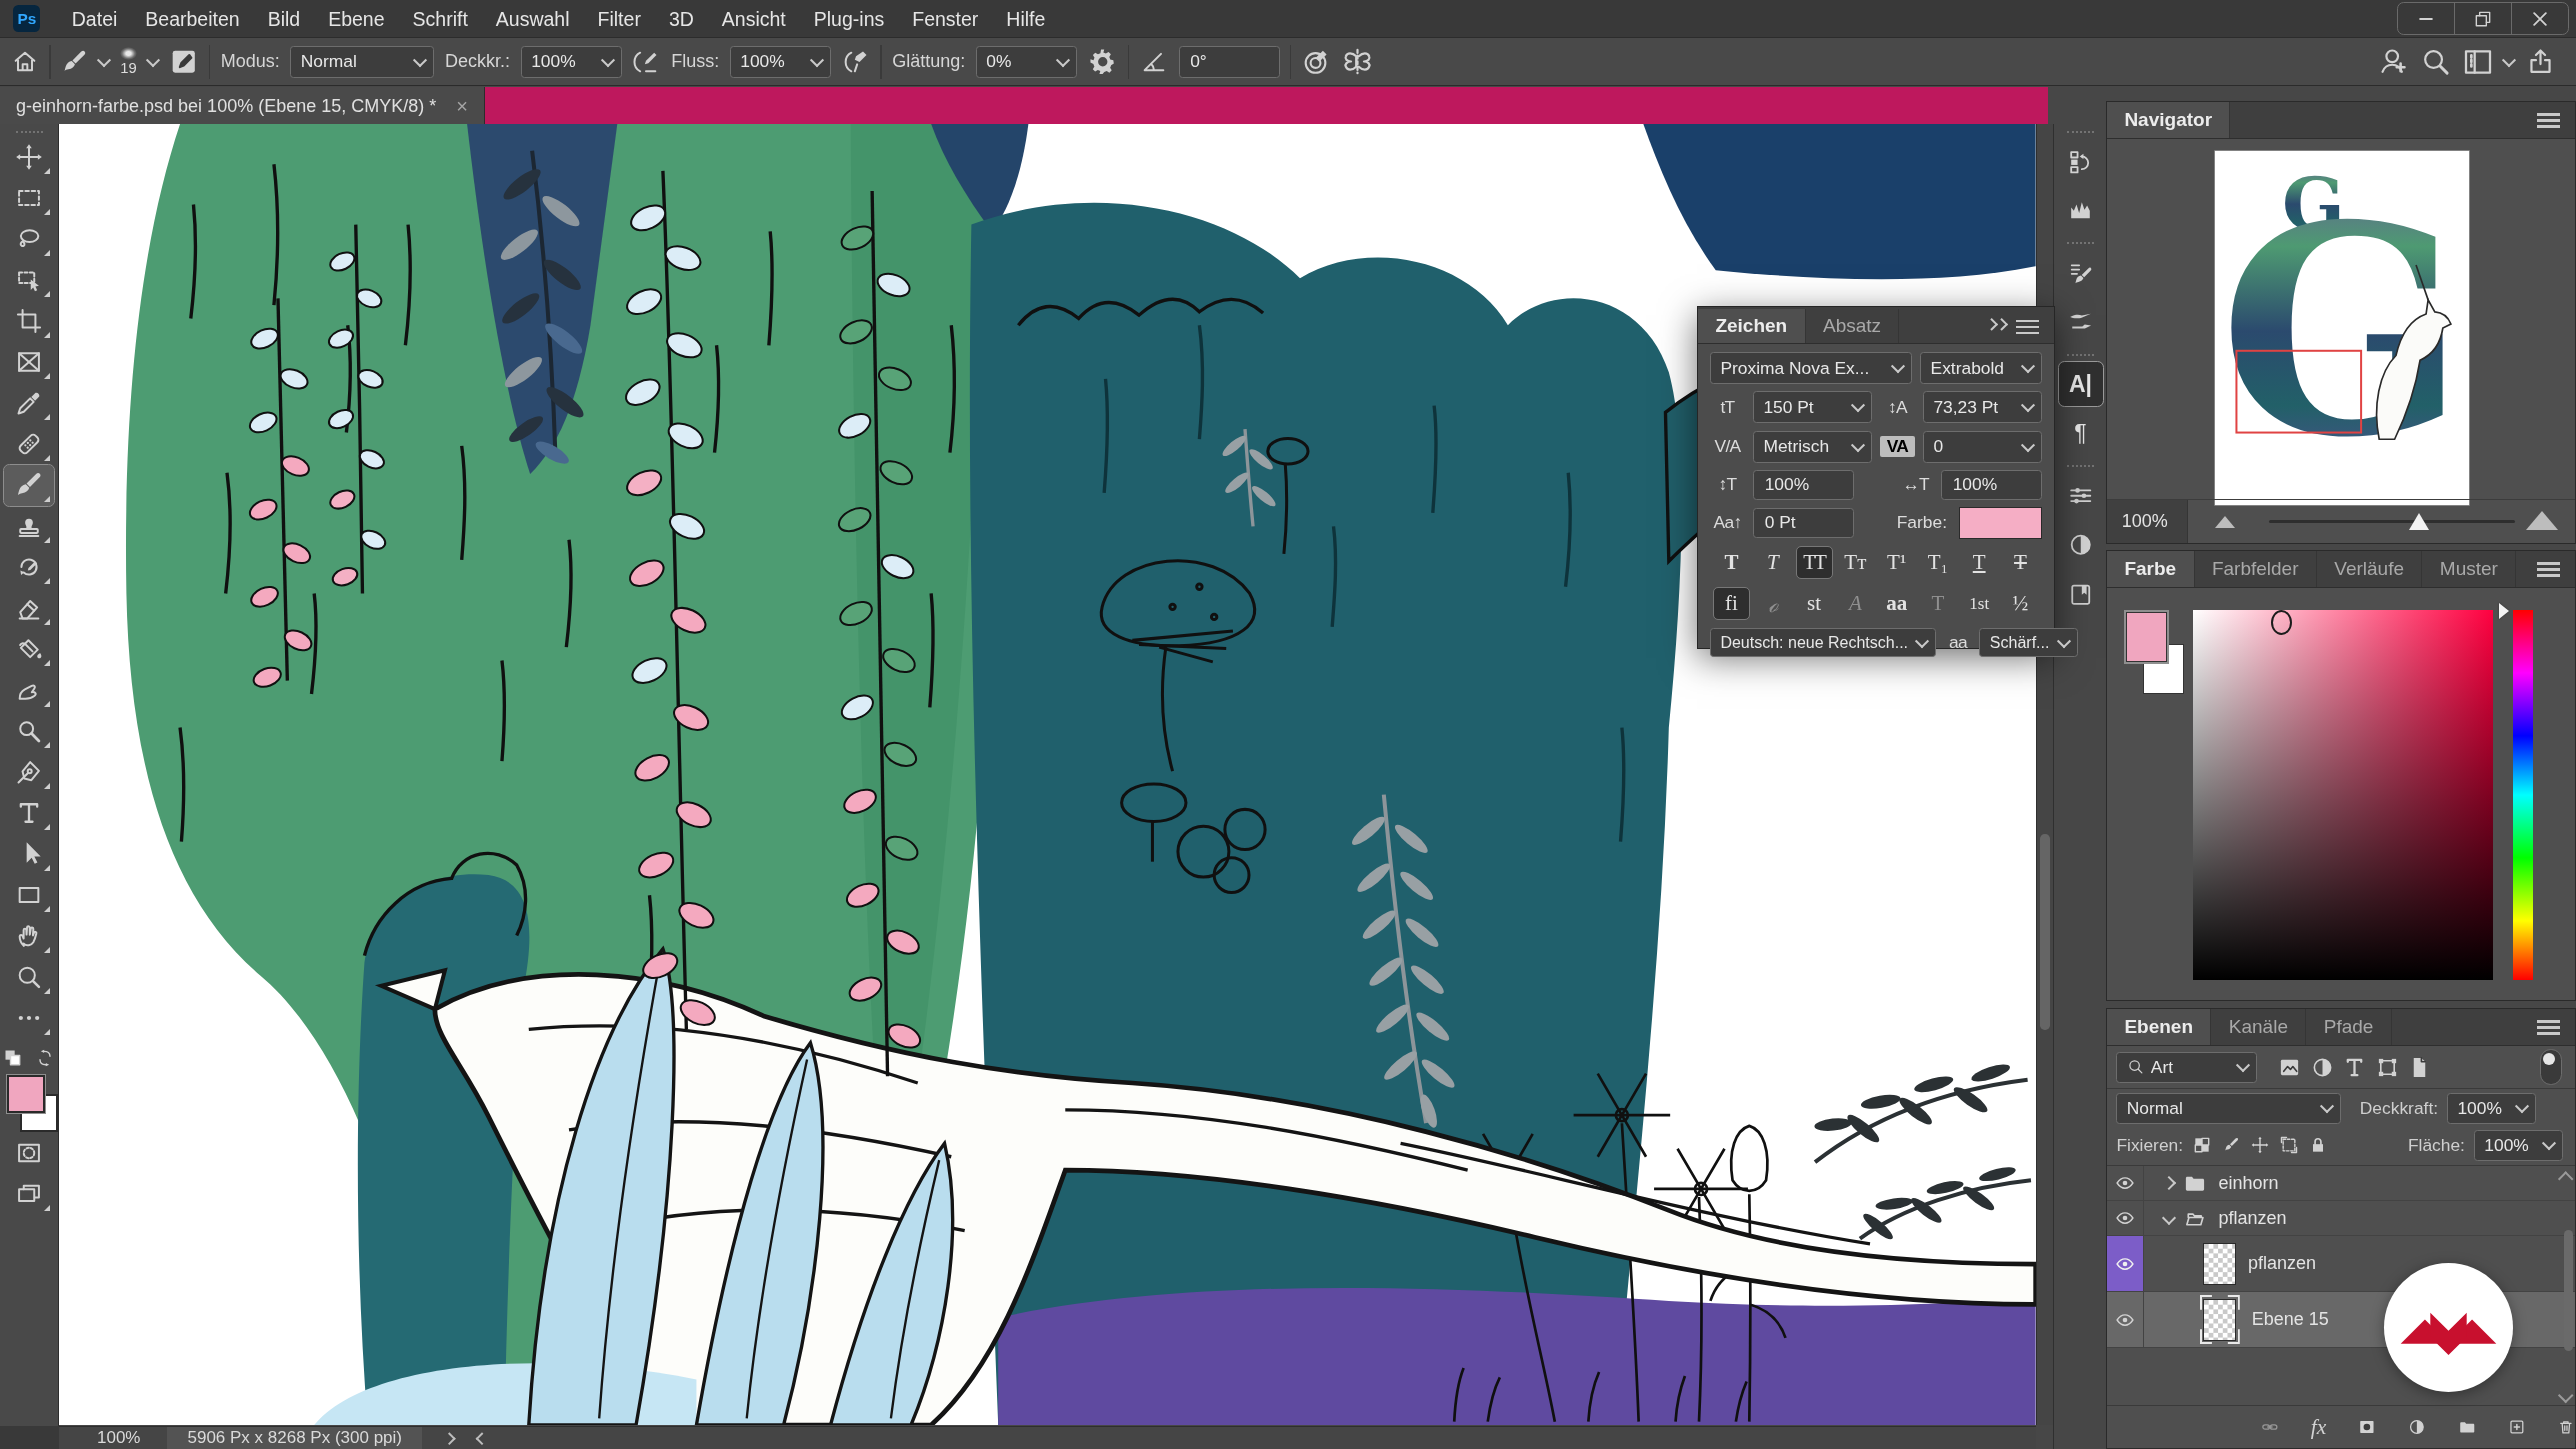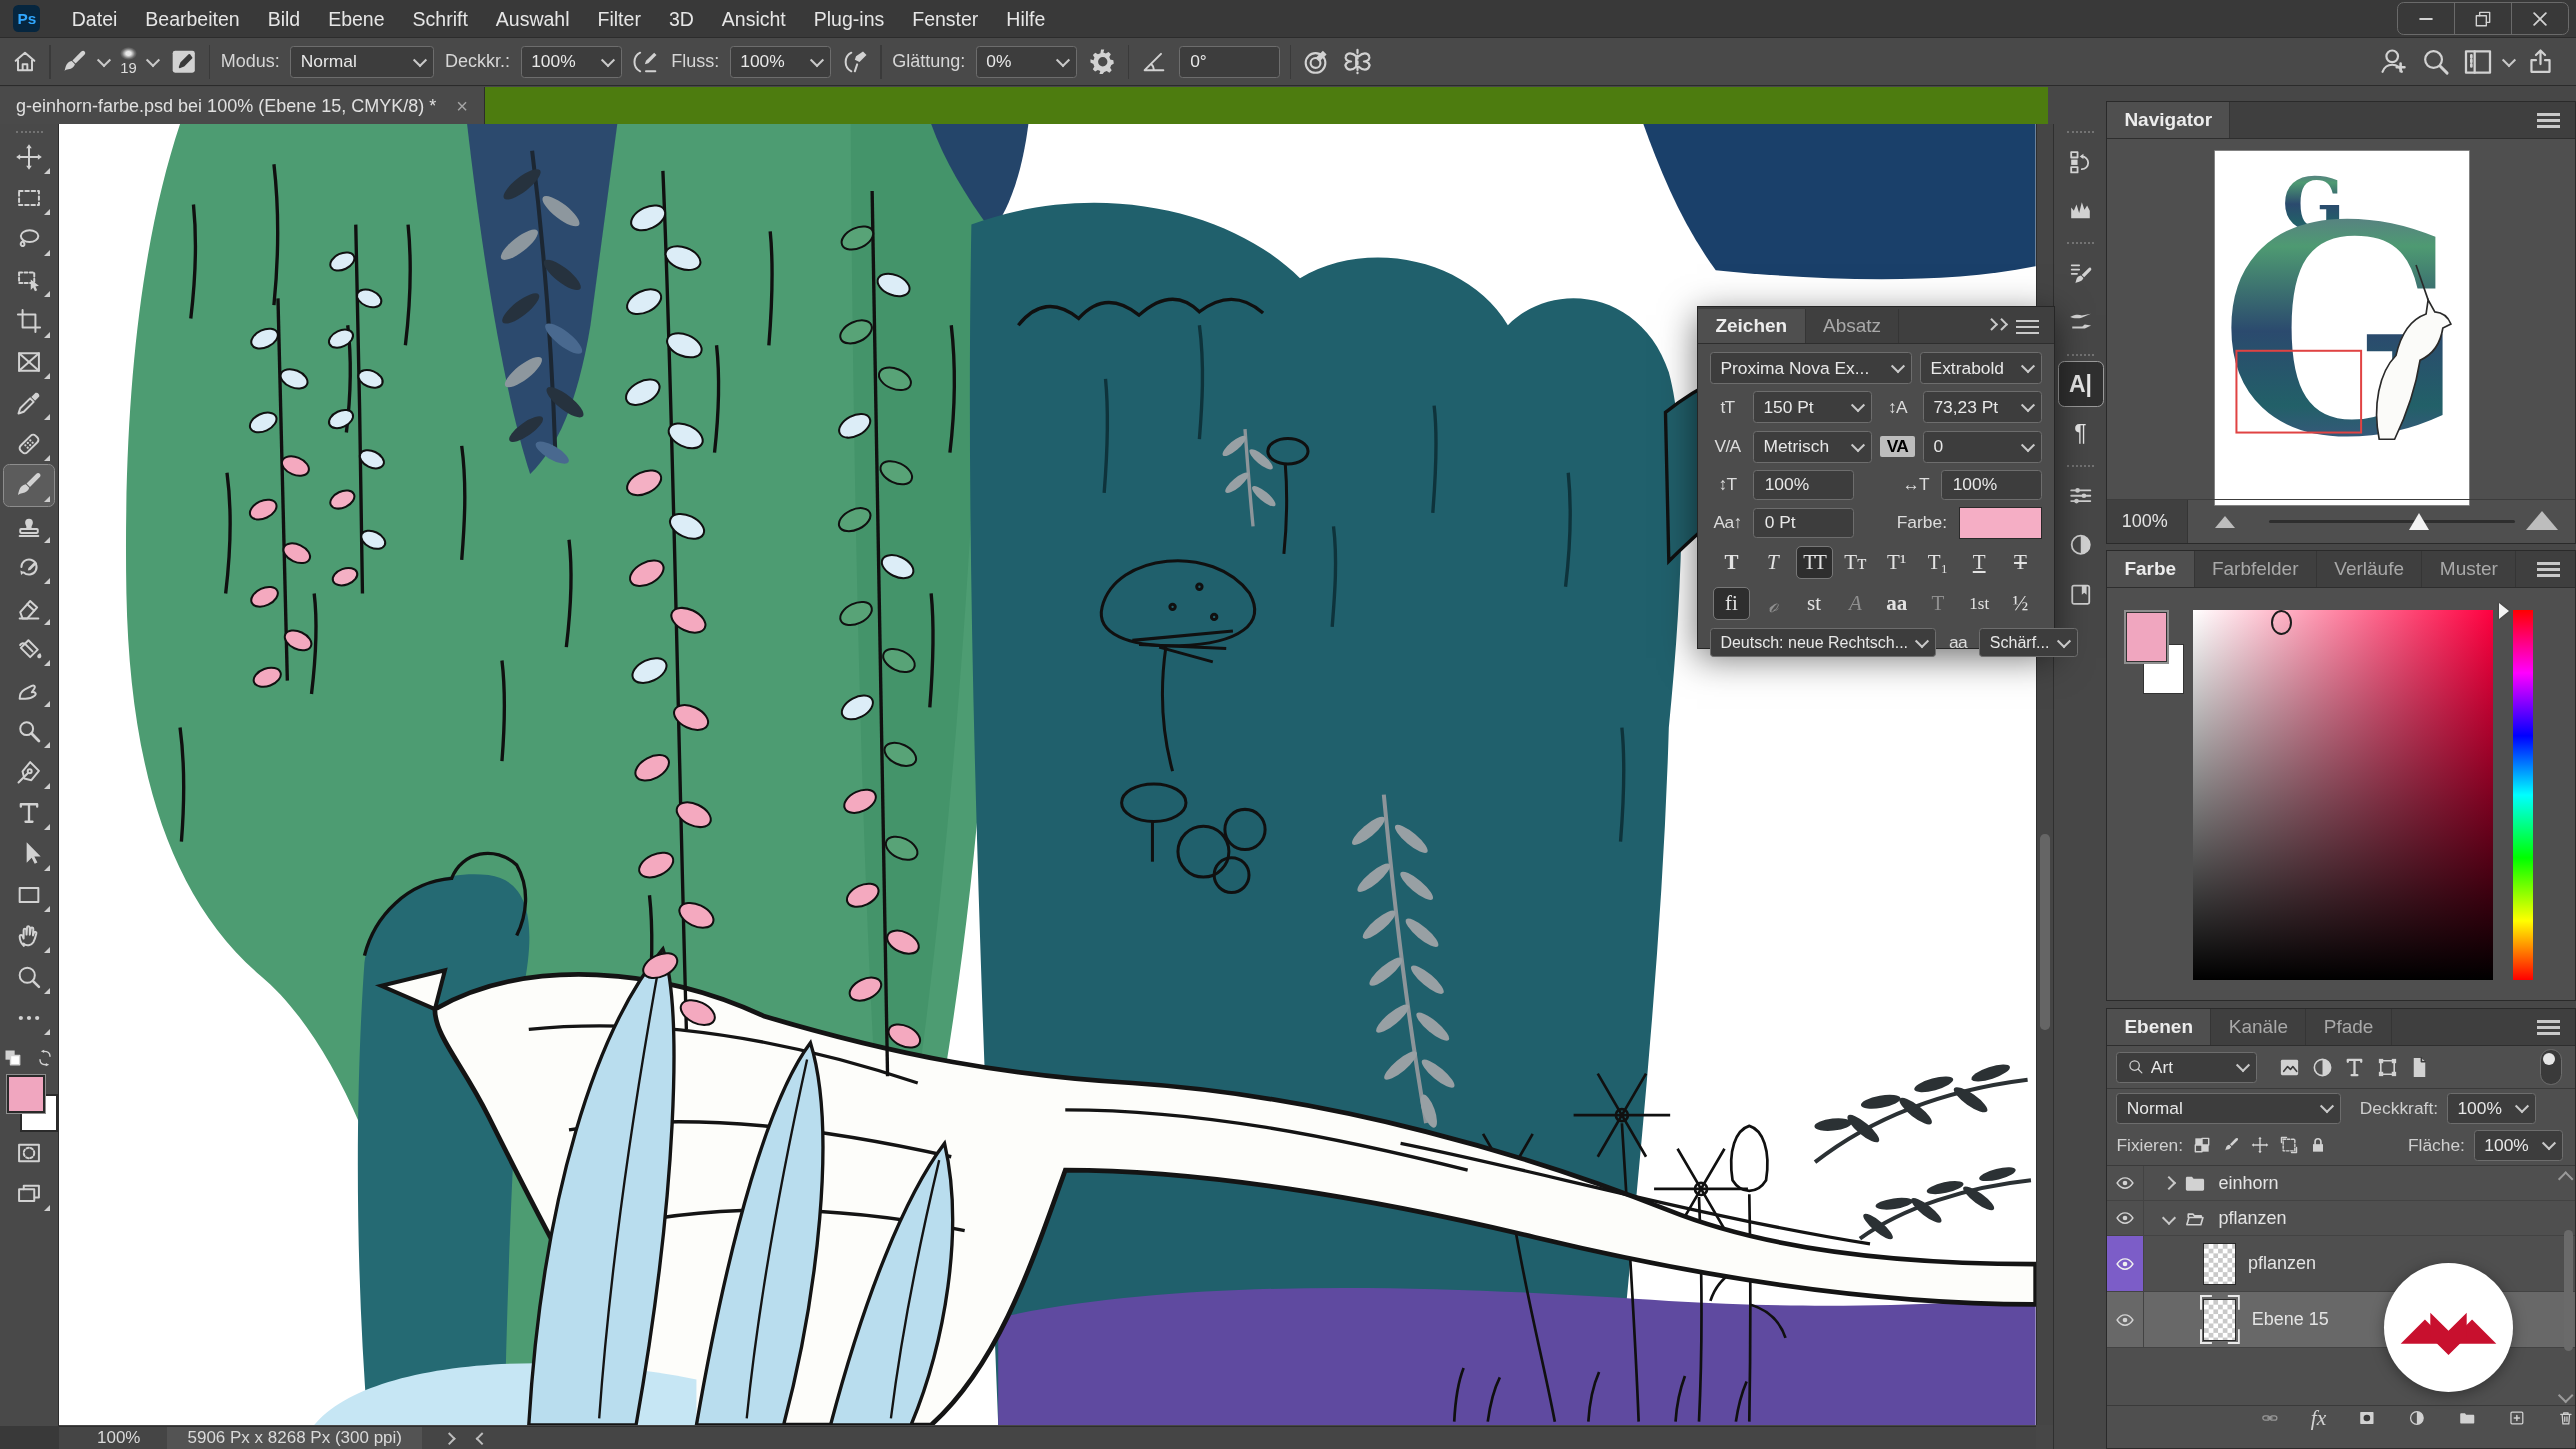--- a/index.html
+++ b/index.html
@@ -20,21 +20,21 @@
   .vsep{width:1.3px;height:34px;background:#3a3a3a;flex:none}
   .dd{display:flex;align-items:center;background:#3d3d3d;border:1.3px solid #6d6d6d;border-radius:3.4px;height:32px;padding:0 0 0 9.4px;font-size:17.4px;color:#e8e8e8;box-sizing:border-box}
   .dd .val{white-space:nowrap;overflow:hidden;text-overflow:ellipsis}
   .chevbox{margin-left:auto;align-self:stretch;display:flex;align-items:center;padding:0 8px 0 9.4px}
   .chev{width:8px;height:8px;border-right:2px solid #c9c9c9;border-bottom:2px solid #c9c9c9;transform:rotate(45deg) translate(-1.3px,-1.3px)}
   .numbox{background:#3d3d3d;border:1.3px solid #6d6d6d;border-radius:3.4px;height:32px;display:flex;align-items:center;padding:0 10.7px;font-size:17.4px;color:#e8e8e8;box-sizing:border-box}
   .brushsize{display:flex;flex-direction:column;align-items:center;line-height:1;gap:1.3px}
   .brushsize .tip{width:17.4px;height:13.4px;border-radius:50%;background:radial-gradient(closest-side,#e8e8e8 30%,rgba(230,230,230,.25) 75%,transparent)}
   .brushsize .num{font-size:14.8px;color:#ddd}
   
-  .tabbar{position:absolute;left:0;top:87px;width:2048px;height:38px;background:#4d7c0f;display:flex}
+  .tabbar{position:absolute;left:0;top:87px;width:2048px;height:38px;background:#be185d;display:flex}
   .doctab{height:38px;background:#4a4a4a;display:flex;align-items:center;gap:20px;padding:0 16px;font-size:18px;color:#e0e0e0;border-right:0.7px solid #2c2c2c}
   .doctab .close{color:#a5a5a5;font-size:20px}
   
   .toolbar{position:absolute;left:0;top:124px;width:59px;height:1325px;background:#494949;border-right:0.7px solid #2d2d2d;box-sizing:border-box;display:flex;flex-direction:column;align-items:center}
   .grip{width:27px;border-top:2px dotted #737373;margin:6.7px 0 4px}
   .tool{width:50px;height:41px;display:grid;place-items:center;border-radius:5.4px;position:relative;flex:none}
   .tool.active{background:#5c5c5c;outline:1.3px solid #8d8d8d}
   .tool .corner{position:absolute;right:4px;bottom:4px;width:0;height:0;border-left:6px solid transparent;border-bottom:6px solid #cfcfcf}
   .minirow{display:flex;gap:12px;align-items:center;margin:9.4px 0 2.7px}
   .swatches{position:relative;width:52px;height:58px;margin-top:4px;flex:none}
@@ -88,21 +88,21 @@
   .eyecell{width:36px;align-self:stretch;display:grid;place-items:center;border-right:1.3px solid #434343;flex:none}
   .lname{font-size:18px;color:#e4e4e4;margin-left:12px;white-space:nowrap}
   .checker{width:31px;height:40px;border:1.3px solid #2a2a2a;background:repeating-conic-gradient(#ffffff 0% 25%,#c9c9c9 0% 50%) 0 0/9.4px 9.4px;flex:none}
   .selbr{position:relative;padding:3.4px}
   .selbr::before{content:"";position:absolute;inset:0;border:2px solid #e9e9e9;clip-path:polygon(0 0,30% 0,30% 8%,70% 8%,70% 0,100% 0,100% 30%,92% 30%,92% 70%,100% 70%,100% 100%,70% 100%,70% 92%,30% 92%,30% 100%,0 100%,0 70%,8% 70%,8% 30%,0 30%)}
   .grpchev{width:8px;height:8px;border-right:2px solid #c9c9c9;border-bottom:2px solid #c9c9c9;flex:none;margin-left:20px}
   .grpchev.right{transform:rotate(-45deg)}
   .grpchev.down{transform:rotate(45deg)}
   .listscroll{position:absolute;right:2px;top:64px;width:9.4px;height:121px;background:#6a6a6a;border-radius:4.7px}
   .scrollarrow{position:absolute;right:3.4px;width:9.4px;height:9.4px;border-right:2px solid #9a9a9a;border-bottom:2px solid #9a9a9a}
-  .lp-foot{position:absolute;left:0;bottom:0;width:100%;height:43px;border-top:0.7px solid #3a3a3a;display:flex;gap:32px;padding-left:154px;box-sizing:border-box}
+  .lp-foot{position:absolute;left:0;bottom:0;width:100%;height:43px;border-top:0.7px solid #3a3a3a;display:flex;align-items:center;gap:32px;padding-left:154px;box-sizing:border-box}
   .fxtxt{font-size:21.5px;font-style:italic;color:#d2d2d2;font-family:"Liberation Serif",serif}
   
   .charpanel{position:absolute;left:1697px;top:306px;width:358px;height:343px;background:#4c4c4c;border:0.7px solid #262626;box-shadow:0 9.4px 34px rgba(0,0,0,.55);box-sizing:border-box;z-index:40}
   .charbody{padding:8px 12px 6.7px;display:flex;flex-direction:column;gap:7.4px}
   .crow{display:flex;align-items:center;gap:8px}
   .cicon{width:35px;font-size:17.4px;color:#dcdcdc;text-align:center;flex:none;letter-spacing:-0.7px}
   .cdd{flex:1;height:32px}
   .cbtnrow{display:flex;justify-content:space-between;padding:1.3px 4px}
   .cbtn{min-width:35px;height:31px;display:grid;place-items:center;font-size:21px;color:#e2e2e2;font-family:"Liberation Serif","DejaVu Serif",serif;border-radius:4px;padding:0 2.7px;box-sizing:border-box}
   .cbtn.on{background:#2e2e2e;outline:1.3px solid #777}

